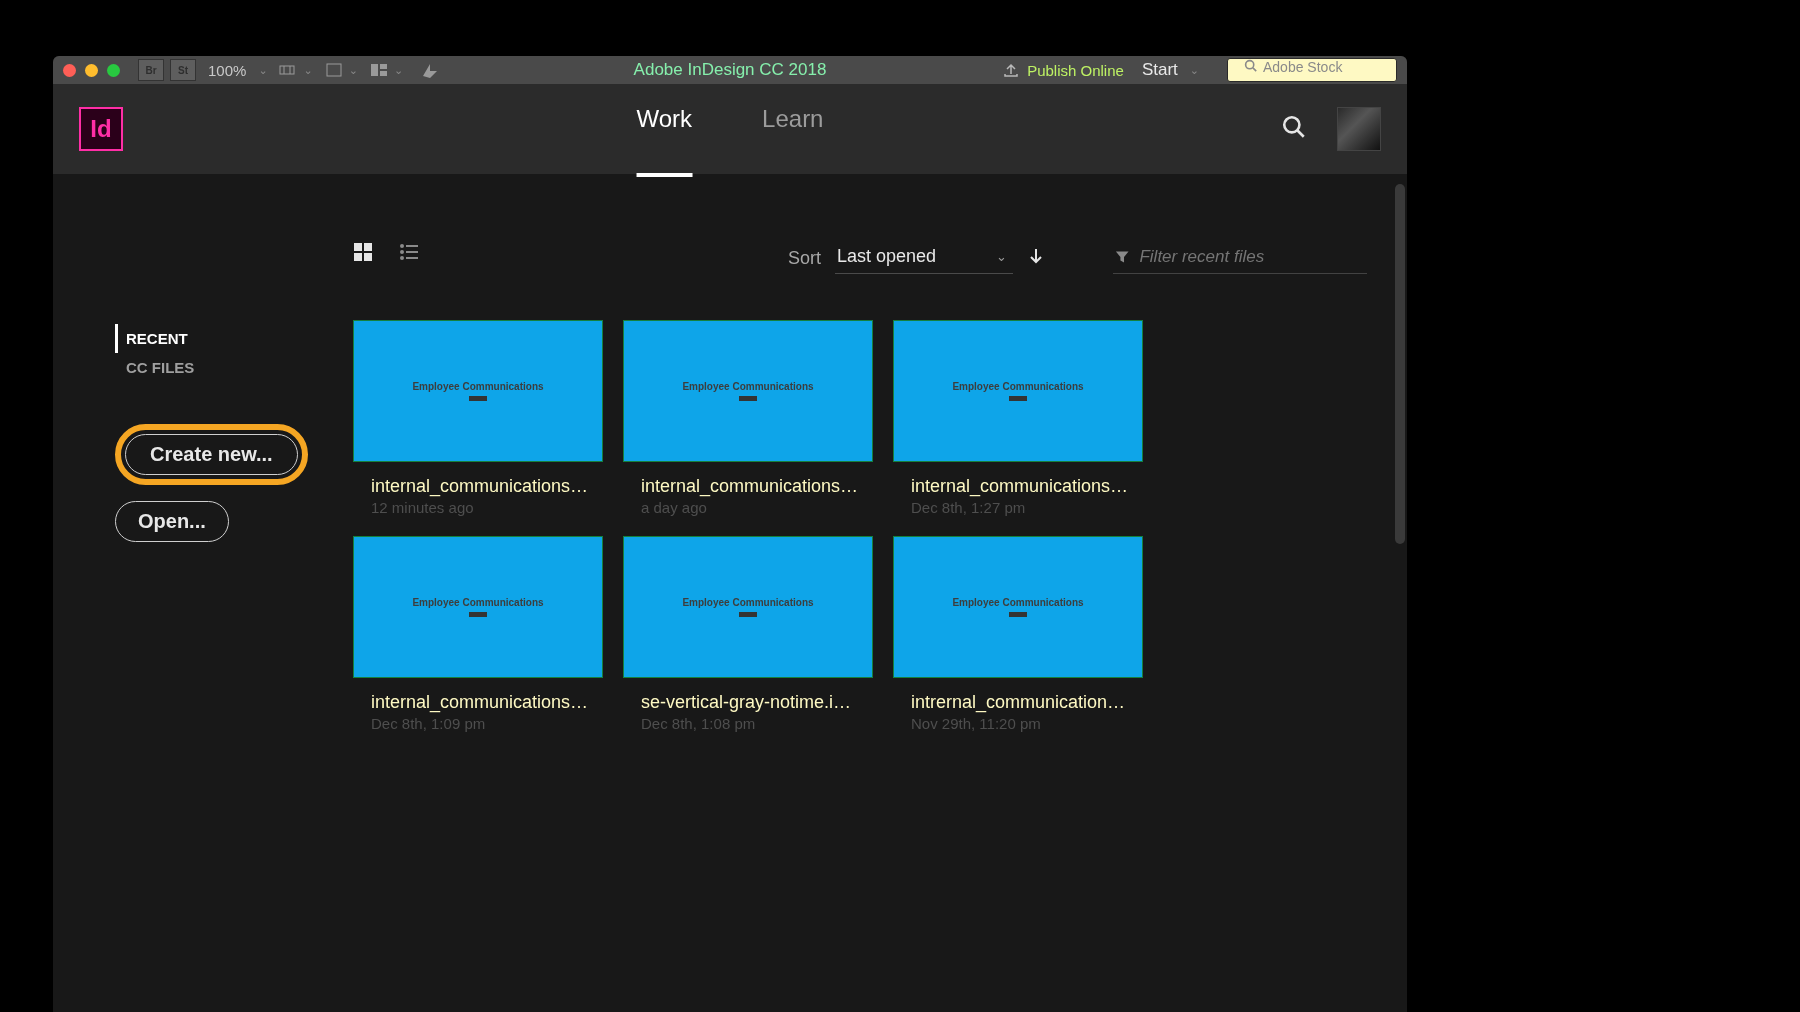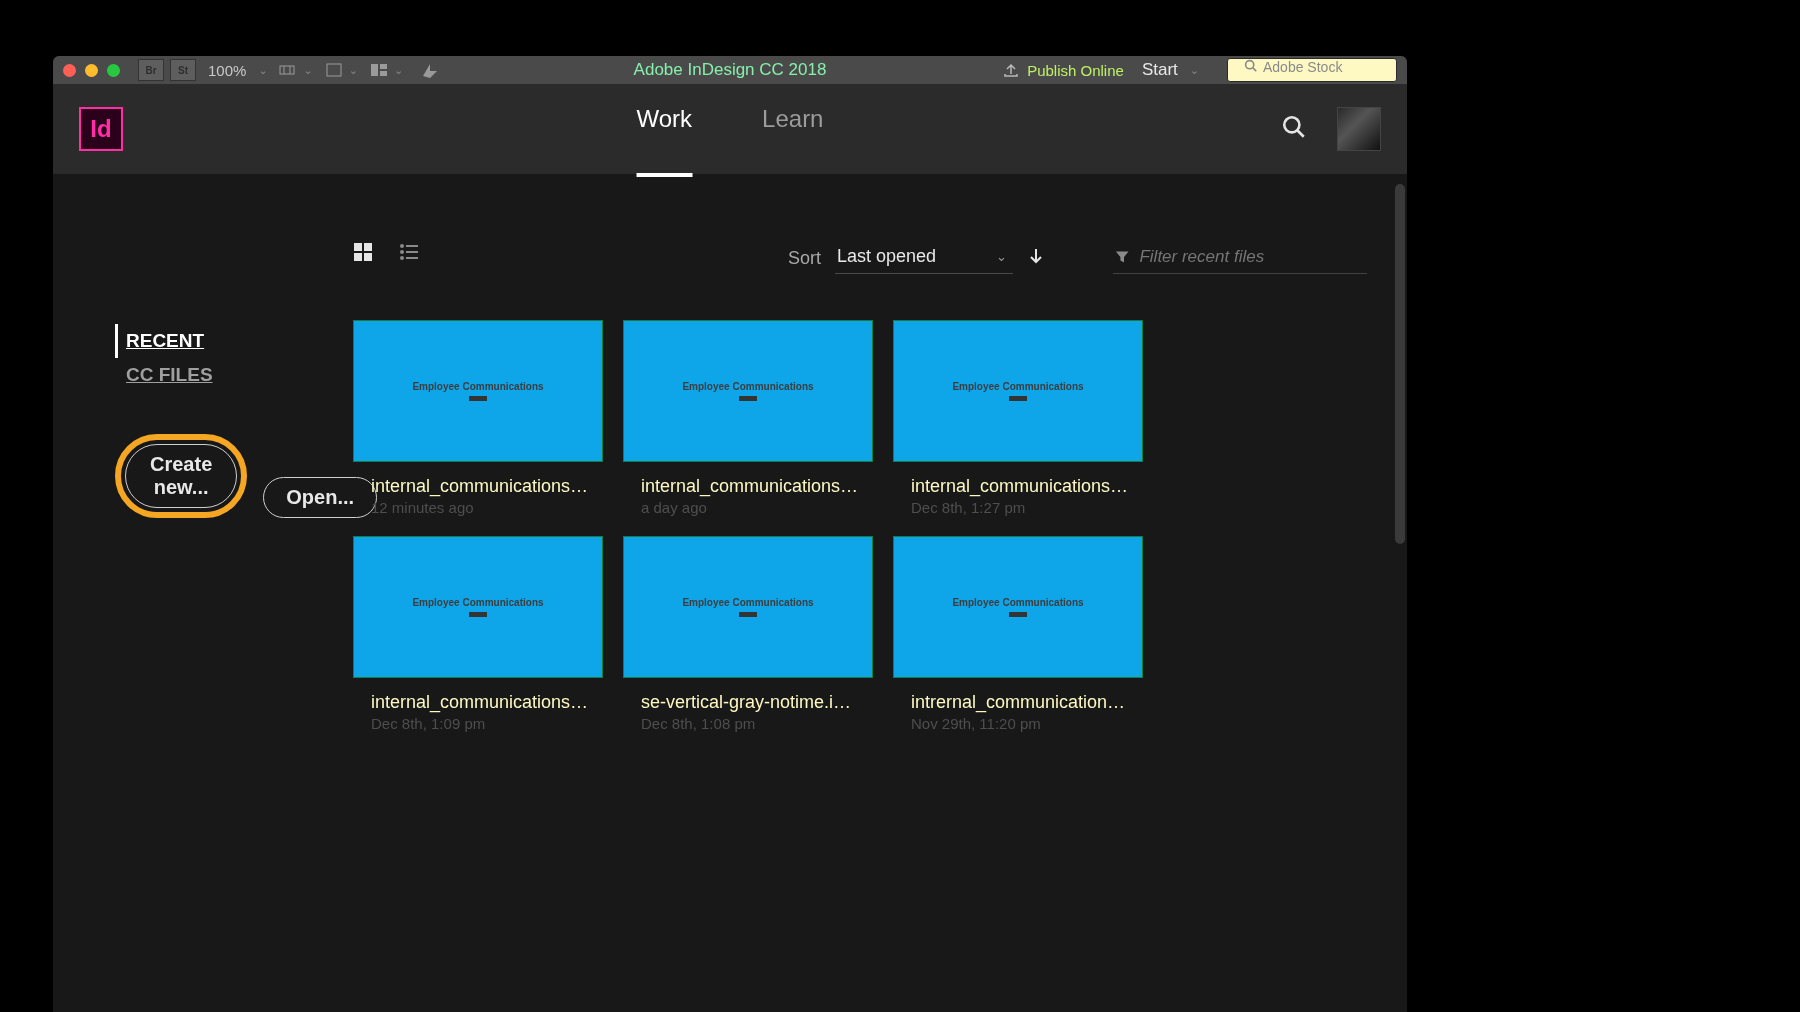--- a/index.html
+++ b/index.html
@@ -49,23 +49,23 @@
   }
   .tabs { position:absolute; left:50%; transform:translateX(-50%); display:flex; gap:70px;}
   .tab { font-size:24px; color:#9c9c9c; padding-bottom:20px; cursor:pointer;}
   .tab.active { color:#fff; border-bottom:4px solid #fff; margin-bottom:-24px;}
   .hdr-right { margin-left:auto; display:flex; align-items:center; gap:30px;}
   .hdr-search svg{stroke:#e5e5e5;}
   .avatar { width:44px; height:44px; background:linear-gradient(135deg,#2a2a2a,#555 40%,#111); border:1px solid #444;}
   
   .main { position:absolute; top:128px; left:0; right:0; bottom:0; display:flex; }
   .sidebar { width:300px; padding:140px 0 0 62px; }
-  .side-item { font-size:19px; color:#9f9f9f; padding:6px 0 6px 11px; cursor:pointer; font-weight:600;text-decoration:underline;}
+  .side-item { font-size:15px; color:#9f9f9f; padding:6px 0 6px 11px; cursor:pointer; font-weight:600;}
   .side-item.active { color:#fff; border-left:3px solid #fff; padding-left:8px;}
-  .side-btns { margin-top:42px; display:flex; align-items:flex-end; gap:16px;}
+  .side-btns { margin-top:42px; display:flex; flex-direction:column; align-items:flex-start; gap:16px;}
   .pill-btn {
     border:1.5px solid #cfcfcf; color:#e8e8e8; background:transparent;
     padding:8px 22px; border-radius:999px; font-size:20px; font-weight:600; cursor:pointer;
   }
   .highlight-ring {
     position:relative; border:6px solid #f5a623; border-radius:999px;
     padding:4px;
   }
   .highlight-ring .pill-btn{ border-width:1.5px; padding:8px 24px;}
   

